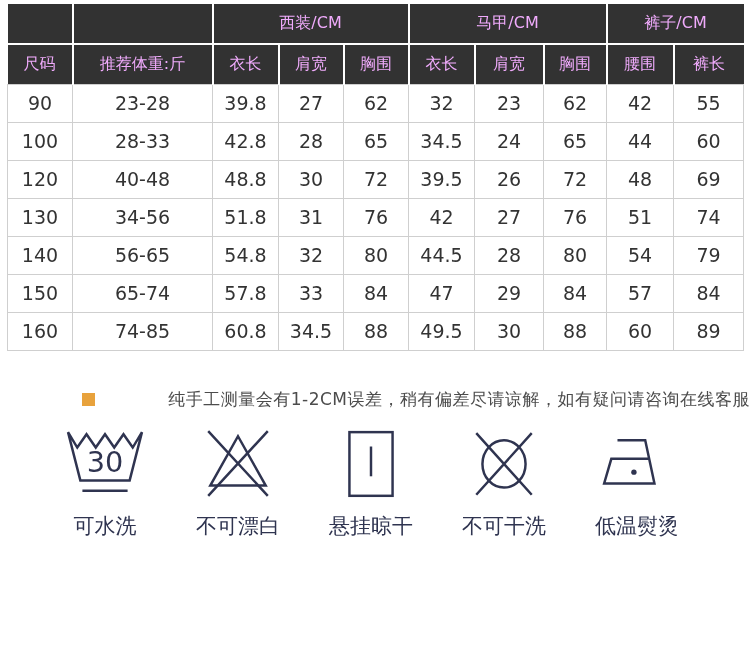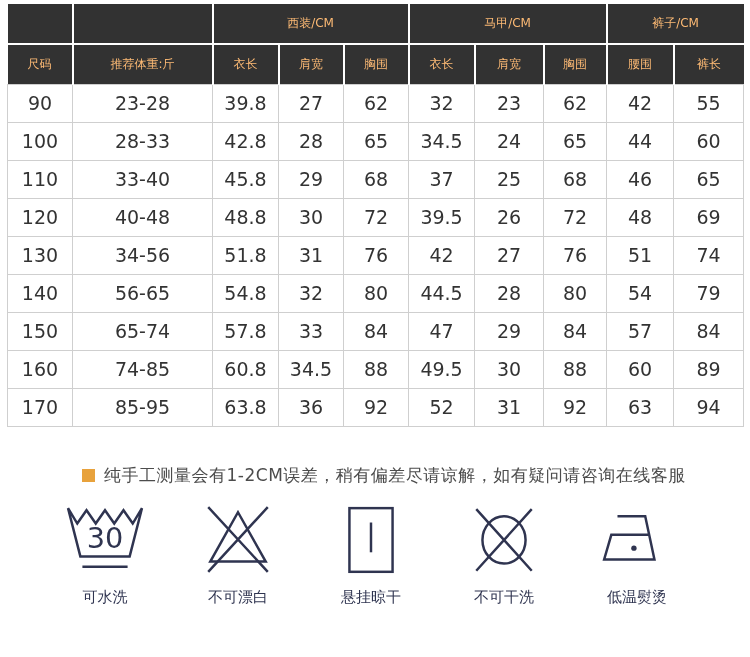--- a/index.html
+++ b/index.html
@@ -12,23 +12,23 @@
   }
   
   table.size-table {
     border-collapse: collapse;
     table-layout: fixed;
     width: 736px;
     margin: 4px 7px 0 7px;
   }
   table.size-table thead th {
     background: #323232;
-    color: #fdba74;
+    color: #f0abfc;
     font-weight: normal;
-    font-size: 12px;
+    font-size: 16px;
     height: 40px;
     text-align: center;
     vertical-align: middle;
     margin-top: 39px;
   }
   table.size-table thead tr.group-row th { border-bottom: 2px solid #ffffff; }
   table.size-table thead th + th { border-left: 2px solid #ffffff; }
   table.size-table tbody td {
     border: 1px solid #cfcfcf;
     height: 38px;
@@ -36,20 +36,21 @@
     vertical-align: middle;
     font-size: 19px;
     color: #333333;
     background: #ffffff;
   }
   
   .note {
     display: flex;
     align-items: center;
     margin: 37px 0 0 82px;
+    justify-content: space-between;
   }
   .note-bullet {
     width: 13px; height: 13px;
     background: #e8a23c;
     margin-right: 9px;
     flex: 0 0 auto;
   }
   .note-text {
     font-size: 17px;
     color: #4c4c4c;
@@ -63,21 +64,21 @@
   }
   .care-item {
     display: flex;
     flex-direction: column;
     align-items: center;
     width: 122px;
   }
   .care-item svg { display: block; height: 76px; width: 84px; }
   .care-label {
     margin-top: 9px;
-    font-size: 15px;
+    font-size: 21px;
     color: #2f3450;
     white-space: nowrap;
   }
 </style>
 </head>
 <body>
 
 <div class="page">
 
   <table class="size-table">
@@ -133,32 +134,20 @@
           <td>42.8</td>
           <td>28</td>
           <td>65</td>
           <td>34.5</td>
           <td>24</td>
           <td>65</td>
           <td>44</td>
           <td>60</td>
         </tr>
         <tr>
-          <td>110</td>
-          <td>33-40</td>
-          <td>45.8</td>
-          <td>29</td>
-          <td>68</td>
-          <td>37</td>
-          <td>25</td>
-          <td>68</td>
-          <td>46</td>
-          <td>65</td>
-        </tr>
-        <tr>
           <td>120</td>
           <td>40-48</td>
           <td>48.8</td>
           <td>30</td>
           <td>72</td>
           <td>39.5</td>
           <td>26</td>
           <td>72</td>
           <td>48</td>
           <td>69</td>
@@ -204,32 +193,20 @@
           <td>74-85</td>
           <td>60.8</td>
           <td>34.5</td>
           <td>88</td>
           <td>49.5</td>
           <td>30</td>
           <td>88</td>
           <td>60</td>
           <td>89</td>
         </tr>
-        <tr>
-          <td>170</td>
-          <td>85-95</td>
-          <td>63.8</td>
-          <td>36</td>
-          <td>92</td>
-          <td>52</td>
-          <td>31</td>
-          <td>92</td>
-          <td>63</td>
-          <td>94</td>
-        </tr>
       </tbody>
   </table>
 
   <div class="note">
     <span class="note-bullet"></span>
     <span class="note-text">纯手工测量会有1-2CM误差，稍有偏差尽请谅解，如有疑问请咨询在线客服</span>
   </div>
 
   <div class="care-row">
       <div class="care-item">

